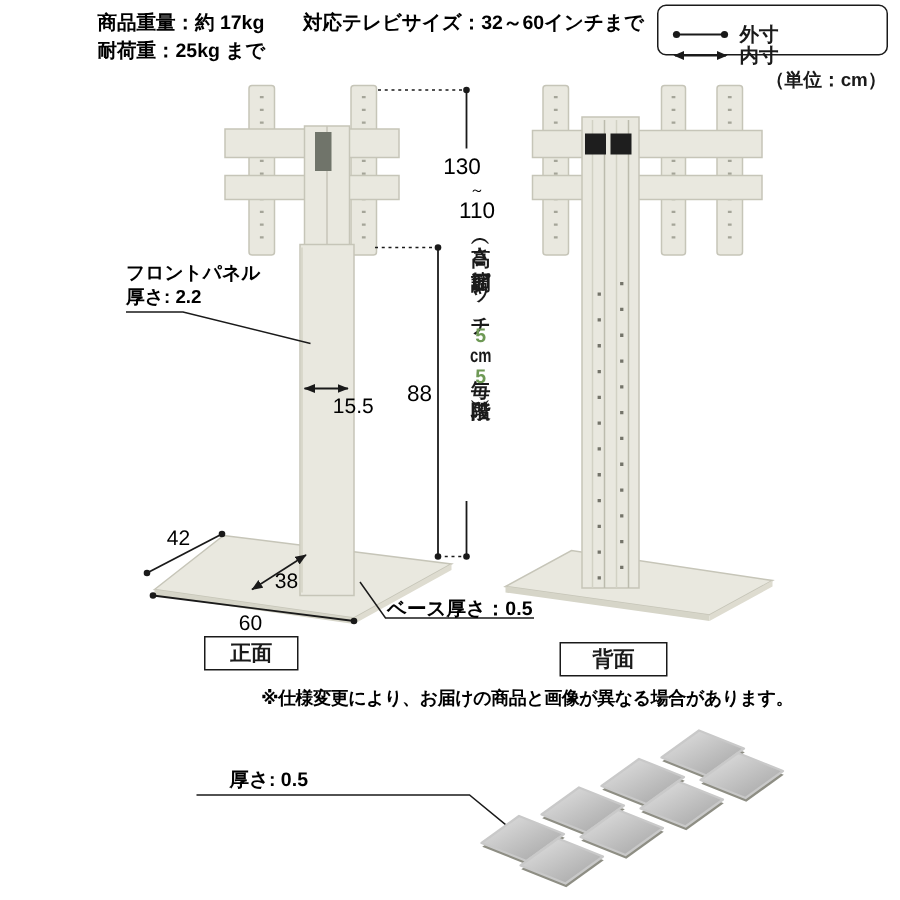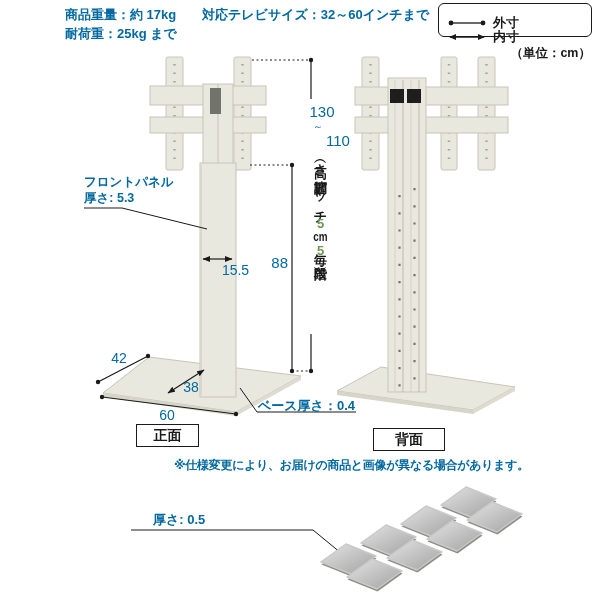--- a/index.html
+++ b/index.html
@@ -1,21 +1,21 @@
 <!DOCTYPE html>
 <html><head>
 <meta charset="utf-8">
 <style>
   html,body{margin:0;padding:0;background:#fff;}
   #stage{
     position:relative;width:600px;height:600px;background:#ffffff;overflow:hidden;
     font-family:"Liberation Sans","DejaVu Sans",sans-serif;color:#1a1a1a;
   }
   #artwork{position:absolute;left:0;top:0;width:600px;height:600px;}
-  .t{position:absolute;white-space:nowrap;color:#0369a1;}
+  .t{position:absolute;white-space:nowrap;color:#000000;}
   .b{font-weight:700;}
   .dim{font-size:14px;font-weight:400;}
   .ctr{transform:translateX(-50%);}
   .cap{
     position:absolute;border:1.5px solid #1a1a1a;background:#fff;
     display:flex;align-items:center;justify-content:center;
     font-size:14px;font-weight:700;
   }
   .legend{
     position:absolute;left:438px;top:3px;width:154px;height:34px;
@@ -171,31 +171,31 @@
         <line x1="3" y1="5" x2="37" y2="5" stroke="#1a1a1a" stroke-width="1.3"></line>
         <path d="M2,5 L9,2 L9,8 Z" fill="#1a1a1a"></path>
         <path d="M38,5 L31,2 L31,8 Z" fill="#1a1a1a"></path>
       </svg>
       <span>内寸</span>
     </div>
     <div class="lunit">（単位：cm）</div>
   </div>
 
   <div class="t b" style="left:84px;top:175px;font-size:12.5px;line-height:15px;">フロントパネル</div>
-  <div class="t b" style="left:84px;top:190px;font-size:12.5px;">厚さ: 5.3</div>
+  <div class="t b" style="left:84px;top:190px;font-size:12.5px;">厚さ: 2.2</div>
 
   <div class="t dim ctr" style="left:217px;top:262px;padding-left:37px;">15.5</div>
   <div class="t" style="left:270px;top:254px;width:18px;text-align:right;font-size:15px;">88</div>
-  <div class="t ctr" style="left:322px;top:103px;font-size:15px;">130</div>
+  <div class="t ctr" style="left:308px;top:103px;font-size:15px;">130</div>
   <div class="t ctr" style="left:318px;top:120px;font-size:10px;">～</div>
-  <div class="t ctr" style="left:318px;top:132px;font-size:15px;margin-left:20px;">110</div>
+  <div class="t ctr" style="left:318px;top:132px;font-size:15px;">110</div>
   <div class="t dim ctr" style="left:119px;top:350px;">42</div>
   <div class="t dim ctr" style="left:191px;top:379px;">38</div>
   <div class="t dim ctr" style="left:167px;top:407px;">60</div>
-  <div class="t b" style="left:258px;top:397px;font-size:13px;">ベース厚さ：0.4</div>
+  <div class="t b" style="left:258px;top:397px;font-size:13px;">ベース厚さ：0.5</div>
 
   <div class="vnote">
     <span>（高さ調節ピッチ</span><span class="tcy grn">5</span><span class="tcy">cm</span><span>毎</span><span class="tcy grn">5</span><span>段階）</span>
   </div>
 
   <div class="cap" style="left:136px;top:424px;width:61px;height:21px;">正面</div>
   <div class="cap" style="left:373px;top:428px;width:70px;height:21px;">背面</div>
 
   <div class="t b" style="left:134px;top:457px;font-size:12px;letter-spacing:-0.3px;margin-left:40px;">※仕様変更により、お届けの商品と画像が異なる場合があります。</div>
 

